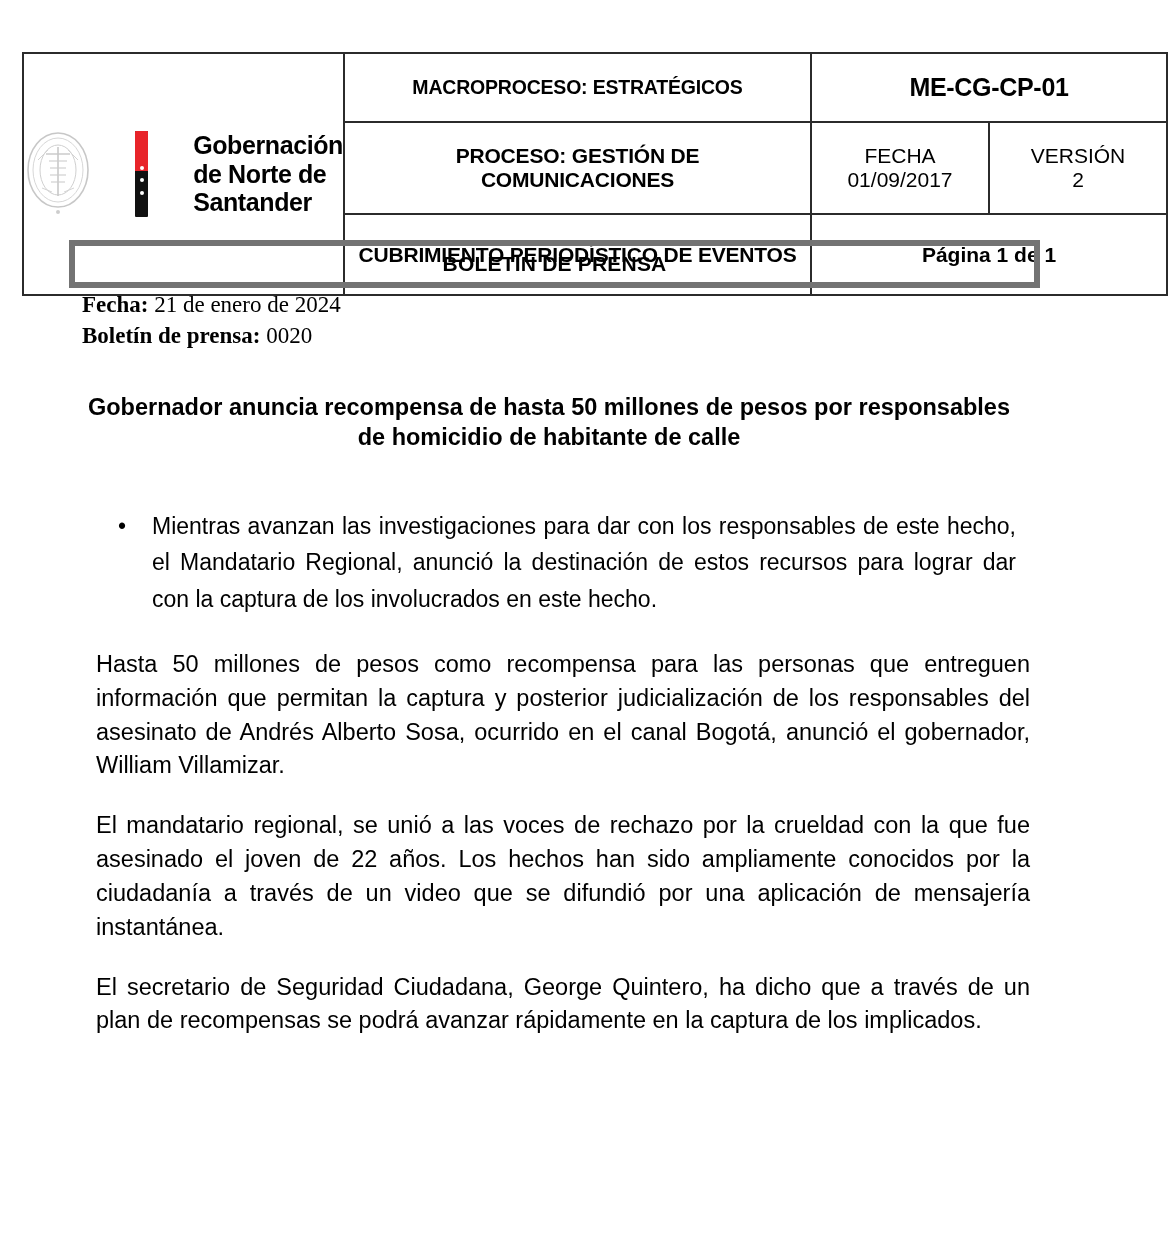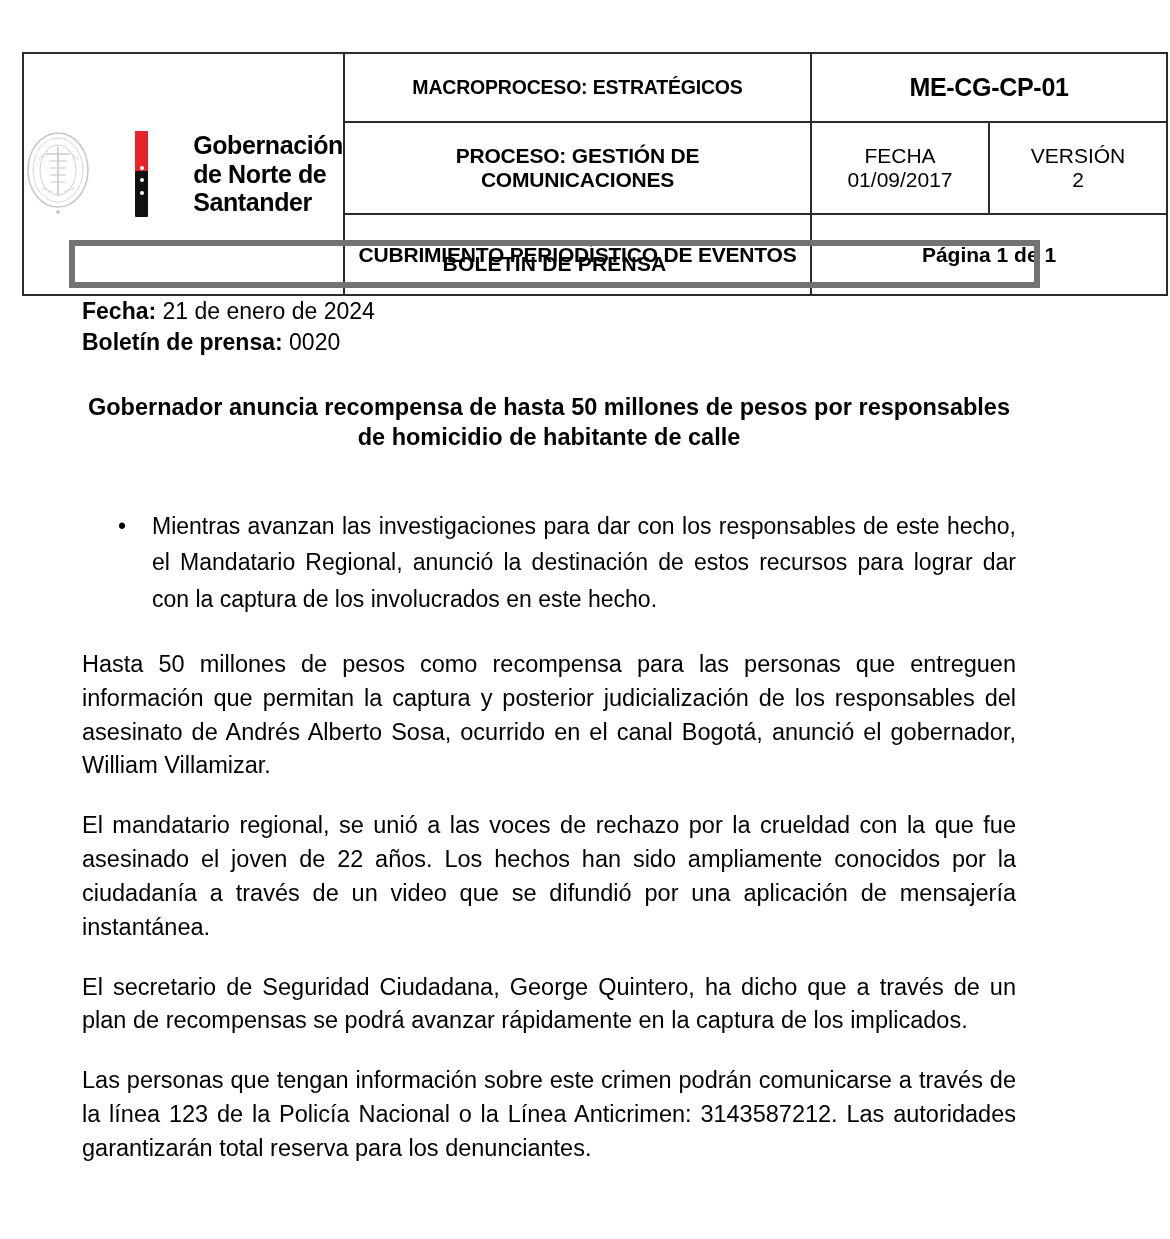--- a/index.html
+++ b/index.html
@@ -154,23 +154,24 @@
   .banner-text {
     font-weight: bold;
     font-size: 21px;
     letter-spacing: 0.2px;
   }
 
   
   .meta {
     position: absolute;
     left: 82px;
-    top: 296px;
+    top: 290px;
     font-size: 23px;
     line-height: 1.33;
+    font-family: Liberation Serif, serif;
   }
   .meta .lbl { font-weight: bold; }
 
   
   .headline {
     position: absolute;
     left: 82px;
     top: 392px;
     width: 934px;
     text-align: center;
@@ -203,21 +204,21 @@
     flex: 1 1 auto;
     font-size: 23px;
     line-height: 1.58;
     text-align: justify;
     text-justify: inter-word;
   }
 
   
   .body-col {
     position: absolute;
-    left: 82px;
+    left: 96px;
     top: 648px;
     width: 934px;
   }
   .para {
     font-size: 23.5px;
     line-height: 1.44;
     text-align: justify;
     text-justify: inter-word;
     margin: 0 0 26px 0;
   }
@@ -302,16 +303,15 @@
     <div class="bullet-row">
       <div class="bullet-dot">•</div>
       <div class="bullet-text">Mientras avanzan las investigaciones para dar con los responsables de este hecho, el Mandatario Regional, anunció la destinación de estos recursos para lograr dar con la captura de los involucrados en este hecho.</div>
     </div>
   </div>
 
   <div class="body-col">
     <p class="para">Hasta 50 millones de pesos como recompensa para las personas que entreguen información que permitan la captura y posterior judicialización de los responsables del asesinato de Andrés Alberto Sosa, ocurrido en el canal Bogotá, anunció el gobernador, William Villamizar.</p>
     <p class="para">El mandatario regional, se unió a las voces de rechazo por la crueldad con la que fue asesinado el joven de 22 años. Los hechos han sido ampliamente conocidos por la ciudadanía a través de un video que se difundió por una aplicación de mensajería instantánea.</p>
     <p class="para">El secretario de Seguridad Ciudadana, George Quintero, ha dicho que a través de un plan de recompensas se podrá avanzar rápidamente en la captura de los implicados.</p>
-    <p class="para">Las personas que tengan información sobre este crimen podrán comunicarse a través de la línea 123 de la Policía Nacional o la Línea Anticrimen: 3143587212. Las autoridades garantizarán total reserva para los denunciantes.</p>
   </div>
 
 </div>
 
 </body></html>

